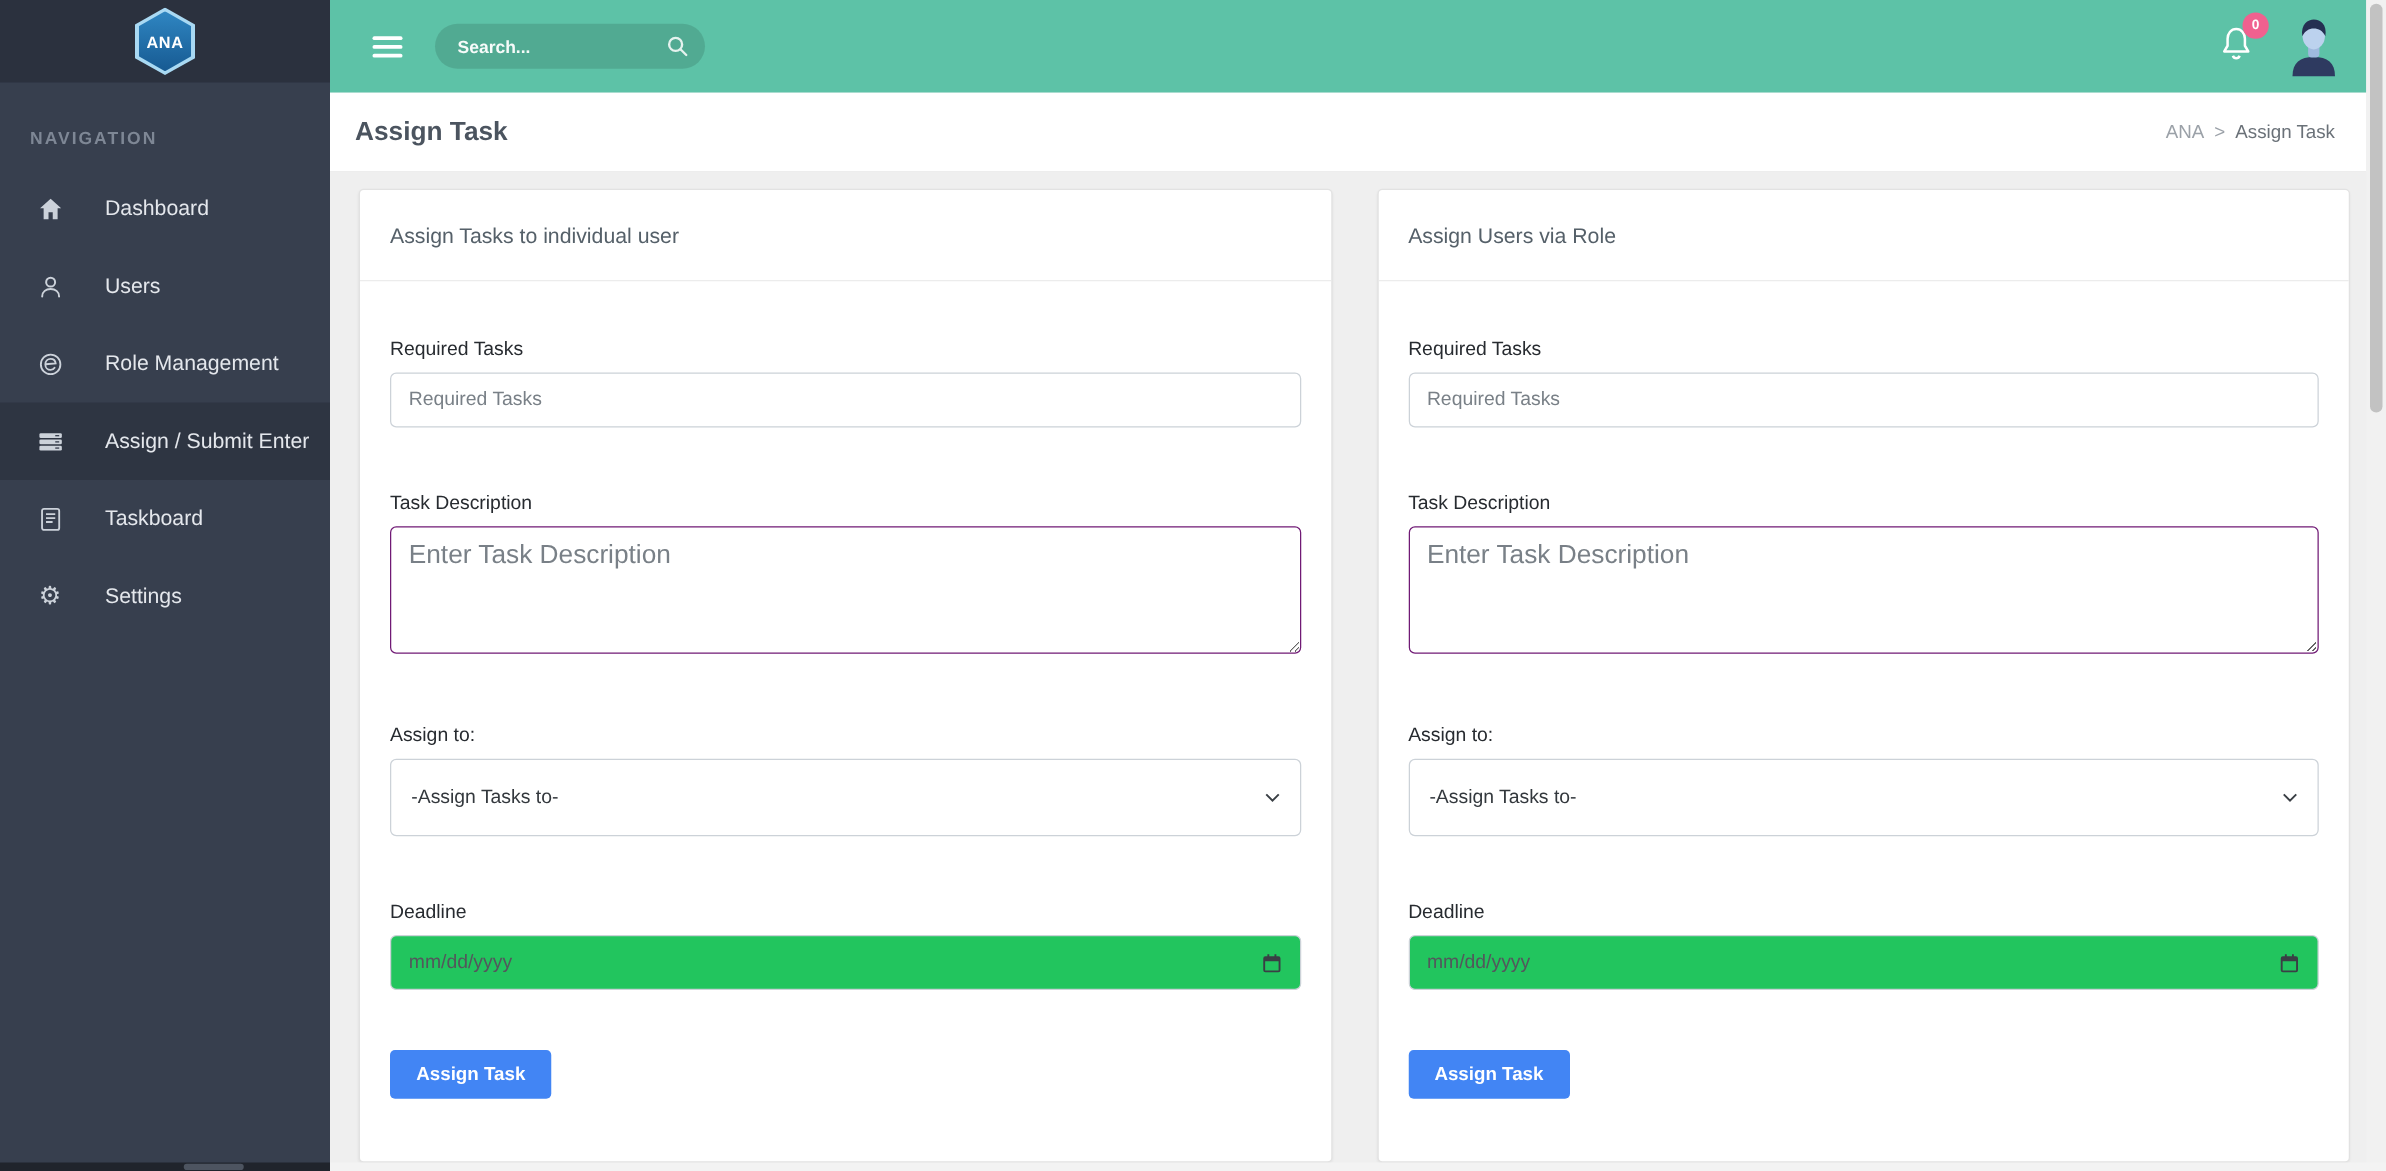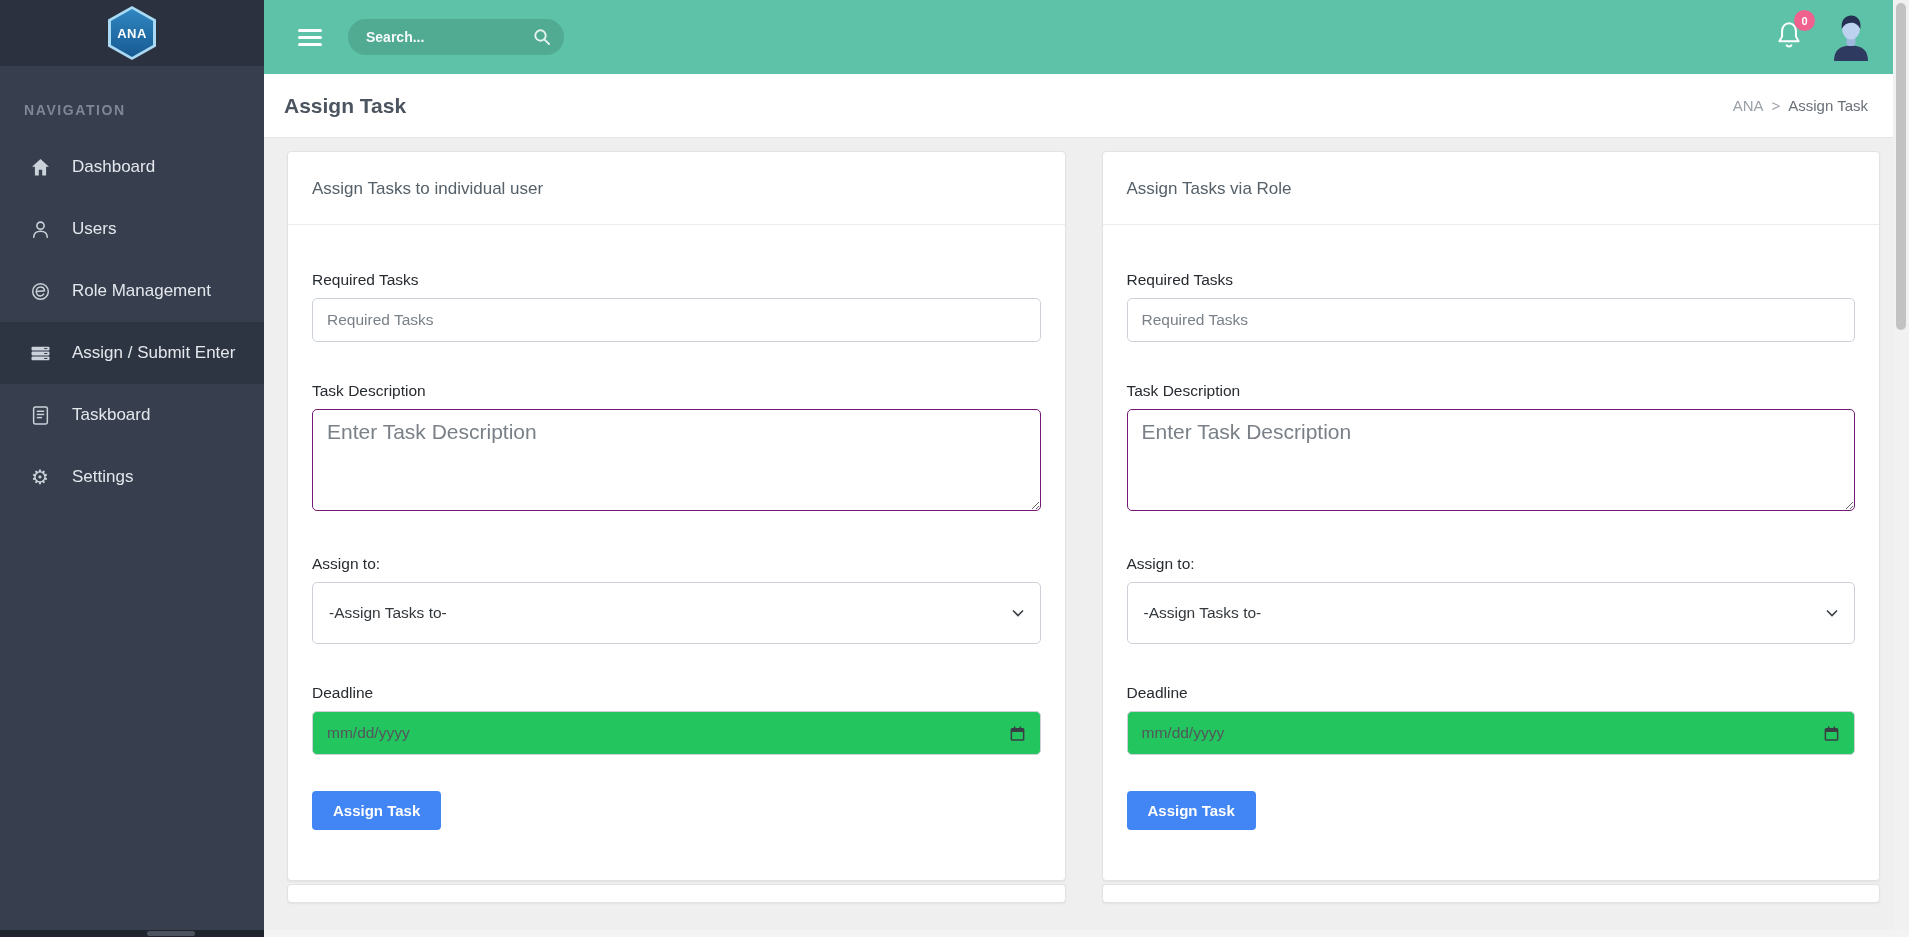--- a/index.html
+++ b/index.html
@@ -10,21 +10,21 @@
   .sidebar { position:absolute; left:0; top:0; width:264px; height:937px; background:#373f4e; z-index:3; }
   .brand { height:66px; background:#2b313e; display:flex; align-items:center; justify-content:center; }
   .hex-outer { width:48px; height:54px; background:#a9d9f3;
     clip-path:polygon(50% 0,100% 25%,100% 75%,50% 100%,0 75%,0 25%); position:relative;
     display:flex; align-items:center; justify-content:center; }
   .hex-inner { width:42px; height:48px; background:linear-gradient(180deg,#2f86c2 0%,#175a92 100%);
     clip-path:polygon(50% 0,100% 25%,100% 75%,50% 100%,0 75%,0 25%);
     display:flex; align-items:center; justify-content:center; }
   .hex-inner span { color:#fff; font-size:13px; font-weight:bold; letter-spacing:.5px; }
   .nav-section { padding:36px 0 18px 24px; color:#7e8795; font-size:14px; letter-spacing:1.6px; font-weight:bold; }
-  .nav-item { height:62px; display:flex; align-items:center; padding-left:30px; cursor:pointer; color:#e4e7ec; }
+  .nav-item { height:62px; display:flex; align-items:center; padding-left:30px; cursor:pointer; color:#e4e7ec;gap:12px; }
   .nav-item.active { background:#2e3542; }
   .nav-icon { width:20px; height:20px; margin-right:22px; color:#ccd2da; display:flex; align-items:center; justify-content:center; flex:none; }
   .nav-icon svg { display:block; }
   .nav-label { font-size:17px; }
   .gear-glyph { font-size:20px; line-height:20px; color:#ccd2da; }
 
   
   .topbar { position:absolute; left:264px; top:0; right:16px; height:74px; background:#5dc2a7;
     display:flex; align-items:center; padding:0 10px 0 34px; z-index:2; }
   .hamburger { width:24px; display:flex; flex-direction:column; gap:4px; cursor:pointer; }
@@ -52,21 +52,21 @@
   .crumb-current { color:#6a7178; }
 
   
   .content { position:absolute; left:264px; top:138px; right:16px; bottom:7px; background:#efefef;
     padding:13px 13px 0 23px; display:flex; gap:36px; align-items:flex-start; }
   .card-col { width:784px; }
   .card { background:#fff; border:1px solid #e2e2e2; border-radius:4px; box-shadow:0 1px 2px rgba(0,0,0,.05); }
   .card-header { padding:27px 24px 25px 24px; border-bottom:1px solid #ececec; }
   .card-title { font-size:17px; color:#556069; }
   .card-body { padding:46px 24px 50px 24px; }
-  .form-group { margin-bottom:40px; }
+  .form-group { margin-bottom:52px; }
   .field-label { display:block; font-size:15.5px; color:#272b30; margin-bottom:9px; }
   .text-input { width:100%; height:44px; border:1px solid #ccd2d8; border-radius:5px; padding:0 14px;
     font-size:15.5px; color:#33383d; font-family:"Liberation Sans", sans-serif; outline:none; background:#fff; }
   .text-input::placeholder { color:#798087; }
   .text-area { width:100%; height:102px; border:1px solid #701a75; border-radius:5px; padding:10px 14px;
     font-size:21px; color:#33383d; font-family:"Liberation Sans", sans-serif; outline:none; resize:both; }
   .text-area::placeholder { color:#798087; }
   .select-box { width:100%; height:62px; border:1px solid #ccd2d8; border-radius:5px; padding:0 16px;
     display:flex; align-items:center; justify-content:space-between; cursor:pointer; background:#fff; }
   .select-value { font-size:15.5px; color:#33383d; }
@@ -248,21 +248,21 @@
         </div>
         <button class="submit-btn">Assign Task</button>
       </div>
     </div>
     <div class="card-footer"></div>
   </div>
 
   <div class="card-col">
     <div class="card">
       <div class="card-header">
-        <div class="card-title">Assign Tasks via Role</div>
+        <div class="card-title">Assign Users via Role</div>
       </div>
       <div class="card-body">
         <div class="form-group">
           <label class="field-label">Required Tasks</label>
           <input class="text-input" type="text" placeholder="Required Tasks" style="">
         </div>
         <div class="form-group">
           <label class="field-label">Task Description</label>
           <textarea class="text-area" placeholder="Enter Task Description" style=""></textarea>
         </div>

